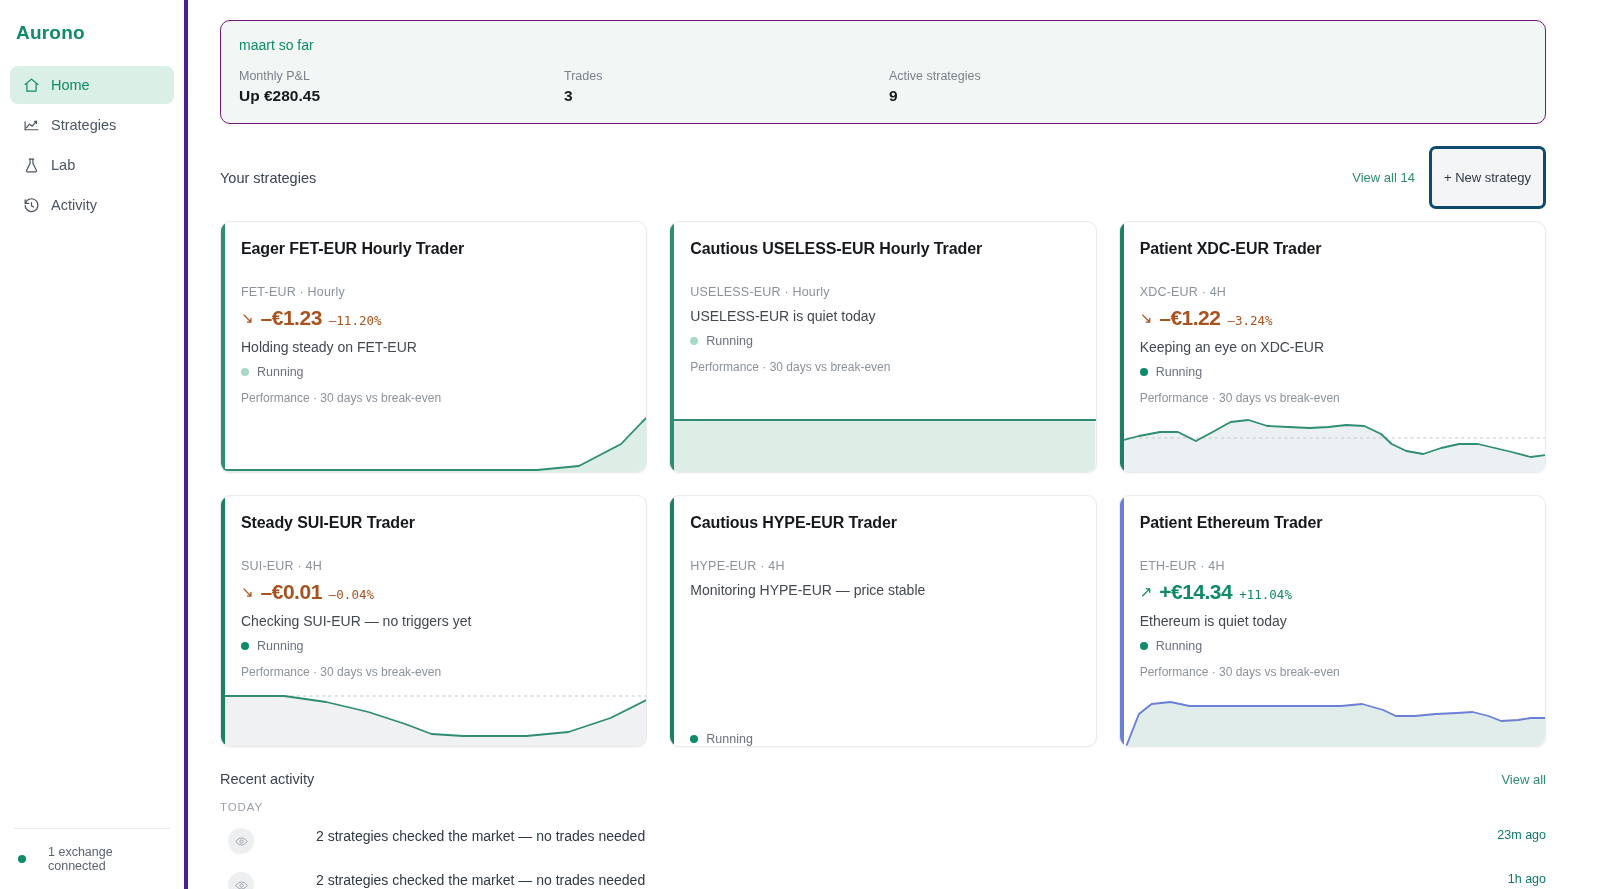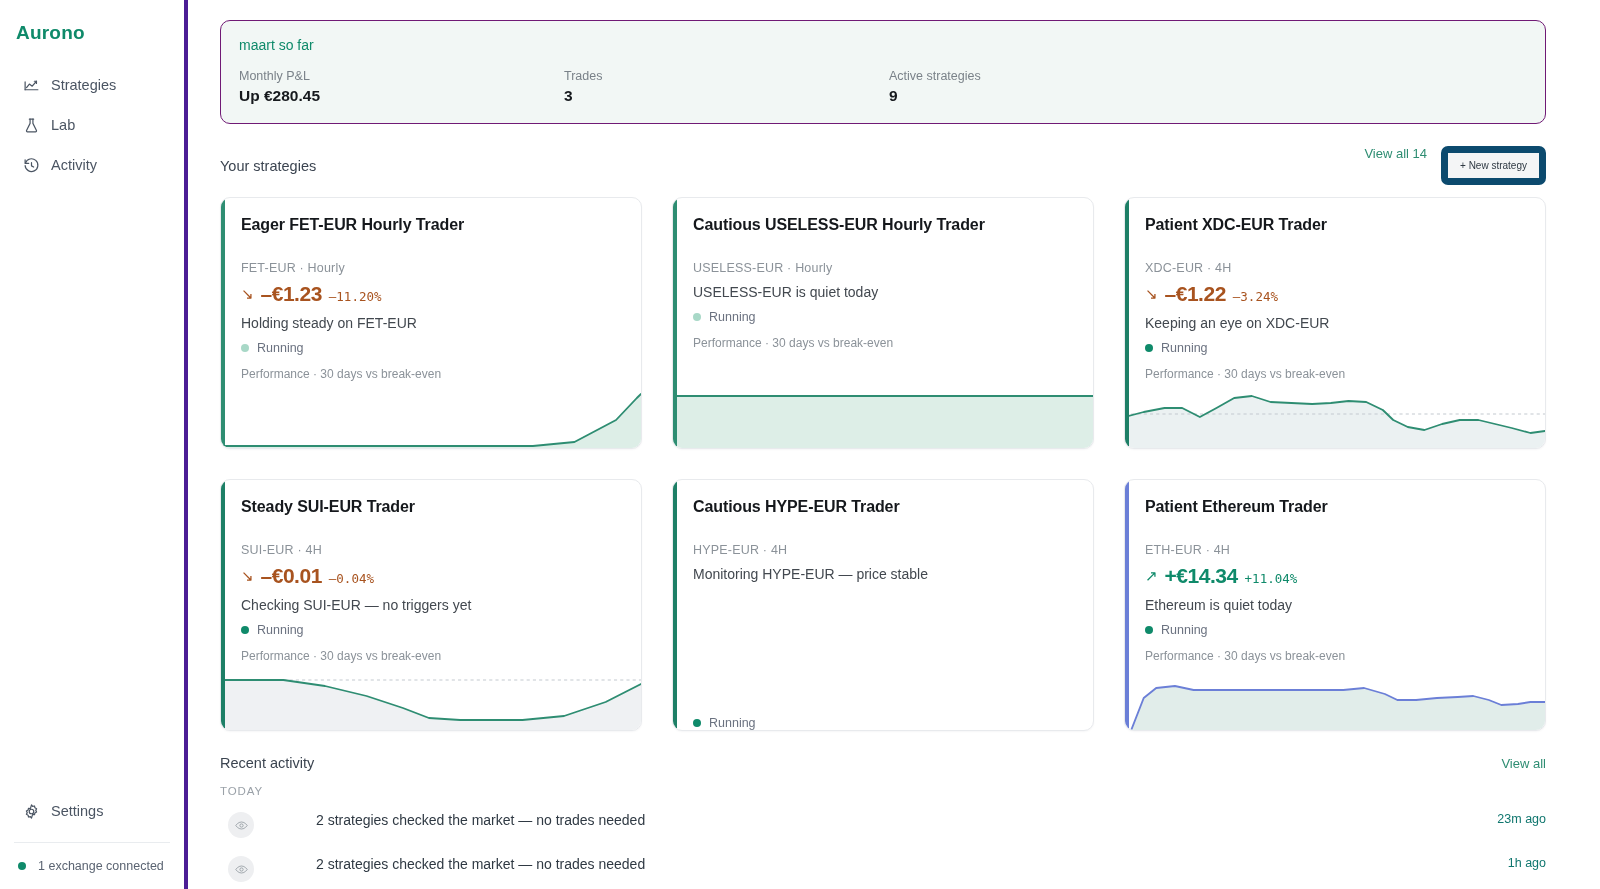--- a/index.html
+++ b/index.html
@@ -33,21 +33,21 @@
   .ico svg { width: 17px; height: 17px; fill: none; stroke: #4b5563; stroke-width: 1.7; stroke-linecap: round; stroke-linejoin: round; }
 
   .sidebar-bottom { margin-top: auto; }
   .settings-row {
     display: flex; align-items: center; gap: 11px;
     height: 38px; padding: 0 22px; font-size: 14.5px; color: #4b5563; cursor: pointer;
     margin-bottom: 12px;
   }
   .side-divider { height: 1px; background: #e9ecef; margin: 0 14px; }
   .exchange-row {
-    display: flex; align-items: center; gap: 12px;
+    display: flex; align-items: center; gap: 22px;
     padding: 16px 18px 16px 18px; font-size: 12.5px; color: #5b6472;
   }
   .dot { width: 8px; height: 8px; border-radius: 50%; flex: 0 0 8px; }
   .dot.solid { background: #0f8a6a; }
   .dot.pale  { background: #a8d8c7; }
 
   
   .main { flex: 1; height: 889px; overflow: hidden; padding: 0 0 0 0; background: #fff; }
   .inner { padding: 20px 54px 0 32px; }
 
@@ -60,29 +60,29 @@
   .metrics { display: flex; }
   .metric { flex: 0 0 325px; }
   .metric-label { font-size: 12.5px; color: #7a8289; margin-bottom: 4px; }
   .metric-value { font-size: 15.5px; font-weight: bold; color: #16191d; }
 
   
   .sec-head {
     display: flex; align-items: center; margin: 22px 0 12px 0;
   }
   .sec-title { font-size: 14.5px; color: #3b4450; }
-  .sec-actions { margin-left: auto; display: flex; align-items: flex-start; gap: 14px; }
+  .sec-actions { margin-left: auto; display: flex; align-items: center; gap: 14px; }
   .link { font-size: 13px; color: #2e8d72; cursor: pointer; }
   .btn-new {
-    font-size: 10px; color: #2f3943; background: #f4f5f6;
-    border: 7px solid #0c4a6e; border-radius: 7px; padding: 7px 12px; cursor: pointer;
-  }
-
-  
-  .grid { display: grid; grid-template-columns: repeat(3, 1fr); gap: 30px; }
+    font-size: 13px; color: #2f3943; background: #f4f5f6;
+    border: 3px solid #0c4a6e; border-radius: 7px; padding: 21px 12px; cursor: pointer;
+  }
+
+  
+  .grid { display: grid; grid-template-columns: repeat(3, 1fr); gap: 22px; }
   .card {
     position: relative; background: #fff; border: 1px solid #e8eaed;
     border-radius: 10px; height: 252px; overflow: hidden;
     box-shadow: 0 1px 2px rgba(16,24,40,.04);
   }
   .accent { position: absolute; left: 0; top: 0; bottom: 0; width: 4px; border-radius: 10px 0 0 10px; }
   .card-body { padding: 18px 18px 0 20px; height: 100%; display: flex; flex-direction: column; }
   .card-title { font-size: 16px; font-weight: bold; color: #15181c; letter-spacing: -.1px; }
   .pair { font-size: 12.5px; color: #8b9299; margin-top: 27px; letter-spacing: .2px; }
   .pnl { display: flex; align-items: baseline; gap: 7px; margin-top: 7px; }
@@ -113,20 +113,29 @@
 </style>
 </head>
 <body>
 
 <div class="app">
 
   <aside class="sidebar">
     <div class="brand">Aurono</div>
 
     <nav class="nav">
+      <div class="nav-item active">
+        <span class="ico">
+          <svg viewBox="0 0 24 24">
+              <path d="M3 10.5 12 3l9 7.5"></path>
+              <path d="M5.5 9.5V20h13V9.5"></path>
+            </svg>
+        </span>
+        <span>Home</span>
+      </div>
       <div class="nav-item">
         <span class="ico">
           <svg viewBox="0 0 24 24">
               <path d="M3 18V7"></path>
               <path d="M3 18h18"></path>
               <path d="M5 15l4-5 4 3 6-7"></path>
               <path d="M19 6h-3m3 0v3"></path>
             </svg>
         </span>
         <span>Strategies</span>
@@ -146,29 +155,20 @@
               <path d="M3.5 8.5A9 9 0 1 1 3 12"></path>
               <path d="M3 4v5h5"></path>
               <path d="M12 8v4.5l3 1.7"></path>
             </svg>
         </span>
         <span>Activity</span>
       </div>
     </nav>
 
     <div class="sidebar-bottom">
-      <div class="settings-row">
-        <span class="ico">
-          <svg viewBox="0 0 24 24">
-              <circle cx="12" cy="12" r="3.2"></circle>
-              <path d="M12 2.6l1.6 2.2 2.6-.6.6 2.6 2.4 1.2-1.2 2.4 1.2 2.4-2.4 1.2-.6 2.6-2.6-.6L12 21.4l-1.6-2.2-2.6.6-.6-2.6-2.4-1.2L6 13.6 4.8 11.2l2.4-1.2.6-2.6 2.6.6z"></path>
-            </svg>
-        </span>
-        <span>Settings</span>
-      </div>
       <div class="side-divider"></div>
       <div class="exchange-row">
         <span class="dot solid"></span>
         <span>1 exchange connected</span>
       </div>
     </div>
   </aside>
 
   <main class="main">
     <div class="inner">

